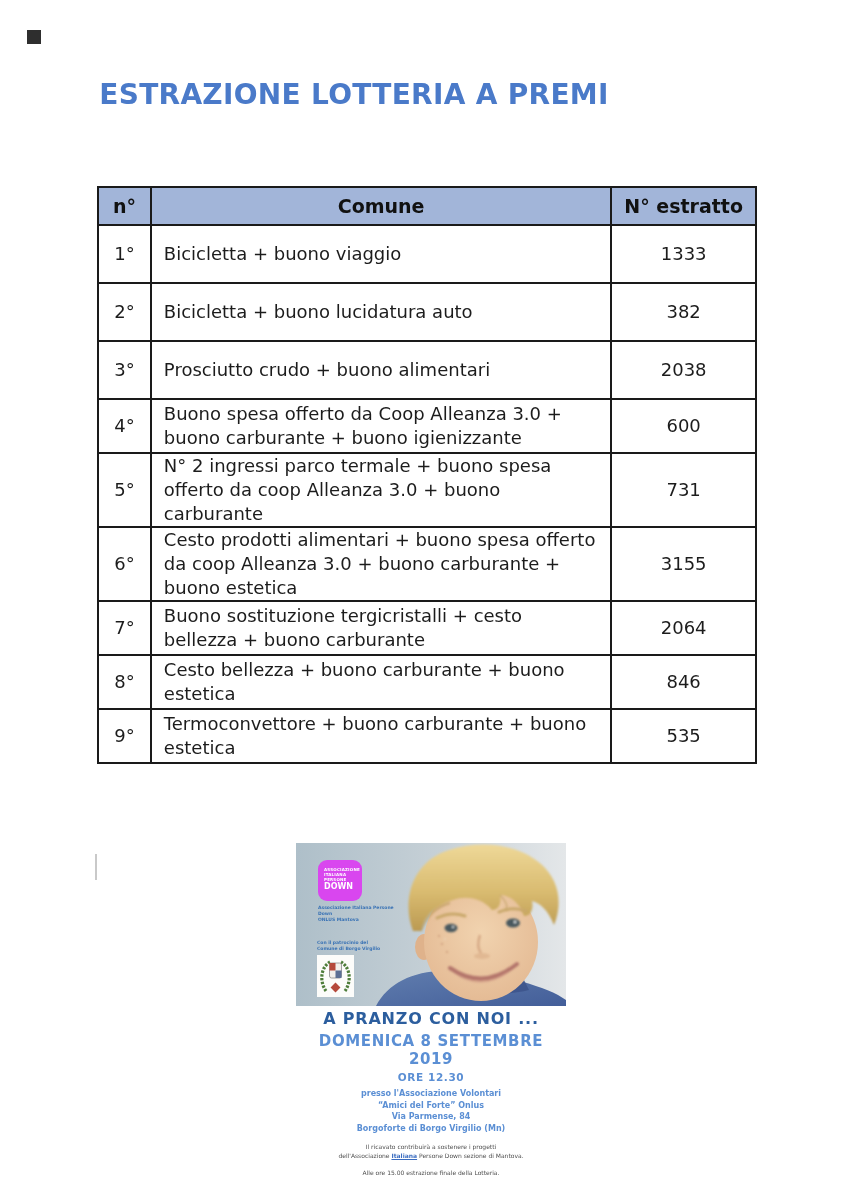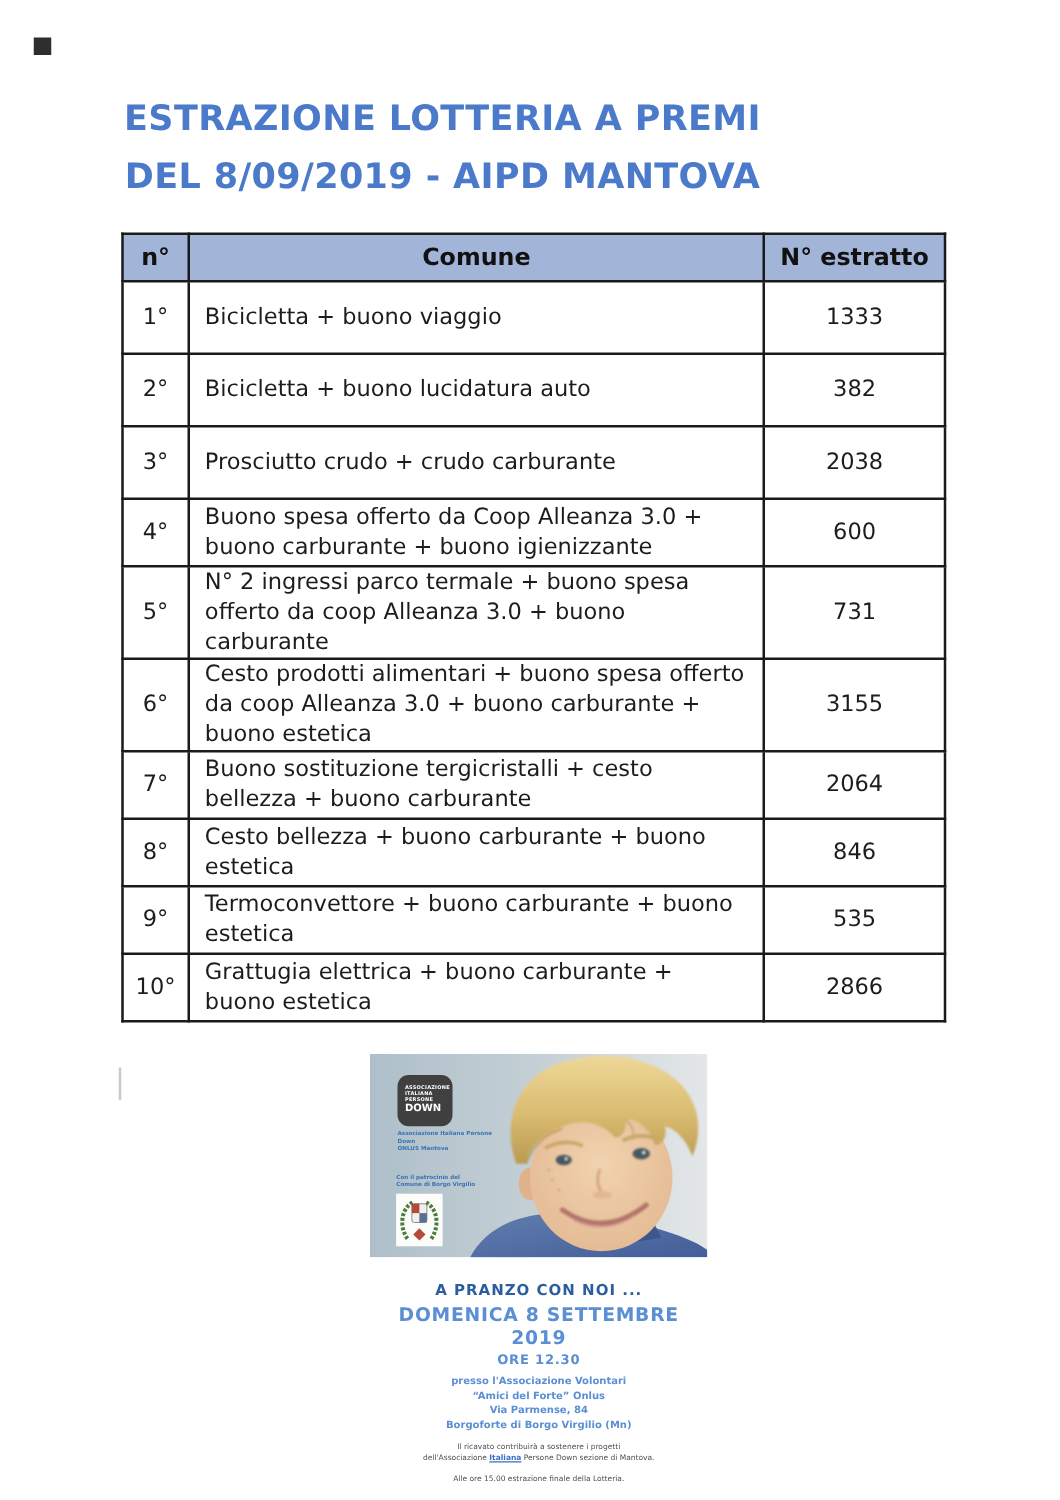--- a/index.html
+++ b/index.html
@@ -27,49 +27,48 @@
   .tbl td.prize{text-align:left;padding:0 12px;}
   .tbl tbody tr:nth-child(1),.tbl tbody tr:nth-child(2),.tbl tbody tr:nth-child(3){height:58px;}
   .tbl tbody tr:nth-child(4),.tbl tbody tr:nth-child(7),.tbl tbody tr:nth-child(8),
   .tbl tbody tr:nth-child(9),.tbl tbody tr:nth-child(10){height:54px;}
   .tbl tbody tr:nth-child(5),.tbl tbody tr:nth-child(6){height:74px;}
 
   
   .flyer{position:absolute;left:296px;top:843px;width:270px;background:#ffffff;}
   .photo{position:relative;width:270px;height:163px;overflow:hidden;}
   .photo svg{position:absolute;left:0;top:0;}
-  .aipd-logo{position:absolute;left:22px;top:17px;width:44px;height:41px;background:#404040;
+  .aipd-logo{position:absolute;left:22px;top:17px;width:44px;height:41px;background:#d946ef;
              border-radius:9px;color:#ffffff;box-sizing:border-box;padding:7px 0 0 6px;}
   .aipd-logo .l1{font-size:4px;line-height:5px;font-weight:700;letter-spacing:0.2px;}
   .aipd-logo .l4{font-size:8px;line-height:9px;font-weight:700;}
   .tiny-blue{position:absolute;color:#3a73b5;font-size:4.5px;line-height:6px;font-weight:700;}
   .logo-sub{left:22px;top:62px;width:90px;}
   .patron{left:21px;top:97px;width:80px;}
   .crest{position:absolute;left:21px;top:112px;width:37px;height:42px;background:#fcfcfa;}
 
   .flyer-text{padding-top:3px;text-align:center;}
-  .headline{color:#2c5e9e;font-weight:700;font-size:12px;letter-spacing:0.8px;margin-top:16px;}
+  .headline{color:#2c5e9e;font-weight:700;font-size:16px;letter-spacing:0.8px;margin-top:0;}
   .dateline{color:#5b8fd4;font-weight:700;font-size:15px;letter-spacing:0.6px;margin-top:4px;}
   .timeline{color:#5b8fd4;font-weight:700;font-size:10.5px;letter-spacing:0.6px;margin-top:3px;}
   .venue{color:#5b8fd4;font-weight:700;font-size:8px;line-height:11.5px;margin-top:5px;}
   .note{color:#4f4f4f;font-size:6px;line-height:8.5px;margin-top:9px;}
   .note .lnk{color:#3a6cc0;text-decoration:underline;font-weight:700;}
   .closing{color:#4f4f4f;font-size:6px;margin-top:9px;}
 </style>
 </head>
 <body>
 
 <div class="page">
 
   <div class="corner-square"></div>
   <div class="left-tick"></div>
 
   <div class="title">
     <div>ESTRAZIONE LOTTERIA A PREMI</div>
-    <div>DEL 8/09/2019 - AIPD MANTOVA</div>
   </div>
 
   <table class="tbl">
     <colgroup>
         <col class="c-rank">
         <col class="c-prize">
         <col class="c-num">
       </colgroup>
     <thead>
       <tr>
@@ -84,21 +83,21 @@
         <td class="prize">Bicicletta + buono viaggio</td>
         <td class="num">1333</td>
       </tr>
       <tr>
         <td class="rank">2°</td>
         <td class="prize">Bicicletta + buono lucidatura auto</td>
         <td class="num">382</td>
       </tr>
       <tr>
         <td class="rank">3°</td>
-        <td class="prize">Prosciutto crudo + crudo carburante</td>
+        <td class="prize">Prosciutto crudo + buono alimentari</td>
         <td class="num">2038</td>
       </tr>
       <tr>
         <td class="rank">4°</td>
         <td class="prize">Buono spesa offerto da Coop Alleanza 3.0 + buono carburante + buono igienizzante</td>
         <td class="num">600</td>
       </tr>
       <tr>
         <td class="rank">5°</td>
         <td class="prize">N° 2 ingressi parco termale + buono spesa offerto da coop Alleanza 3.0 + buono carburante</td>
@@ -116,25 +115,20 @@
       </tr>
       <tr>
         <td class="rank">8°</td>
         <td class="prize">Cesto bellezza + buono carburante + buono estetica</td>
         <td class="num">846</td>
       </tr>
       <tr>
         <td class="rank">9°</td>
         <td class="prize">Termoconvettore + buono carburante + buono estetica</td>
         <td class="num">535</td>
-      </tr>
-      <tr>
-        <td class="rank">10°</td>
-        <td class="prize">Grattugia elettrica + buono carburante + buono estetica</td>
-        <td class="num">2866</td>
       </tr>
     </tbody>
   </table>
 
   <div class="flyer">
     <div class="photo">
       <svg width="270" height="163" viewBox="0 0 270 163">
         <defs>
           <linearGradient id="bg" x1="0" y1="0" x2="1" y2="0">
             <stop offset="0" stop-color="#aebfc9"></stop>

